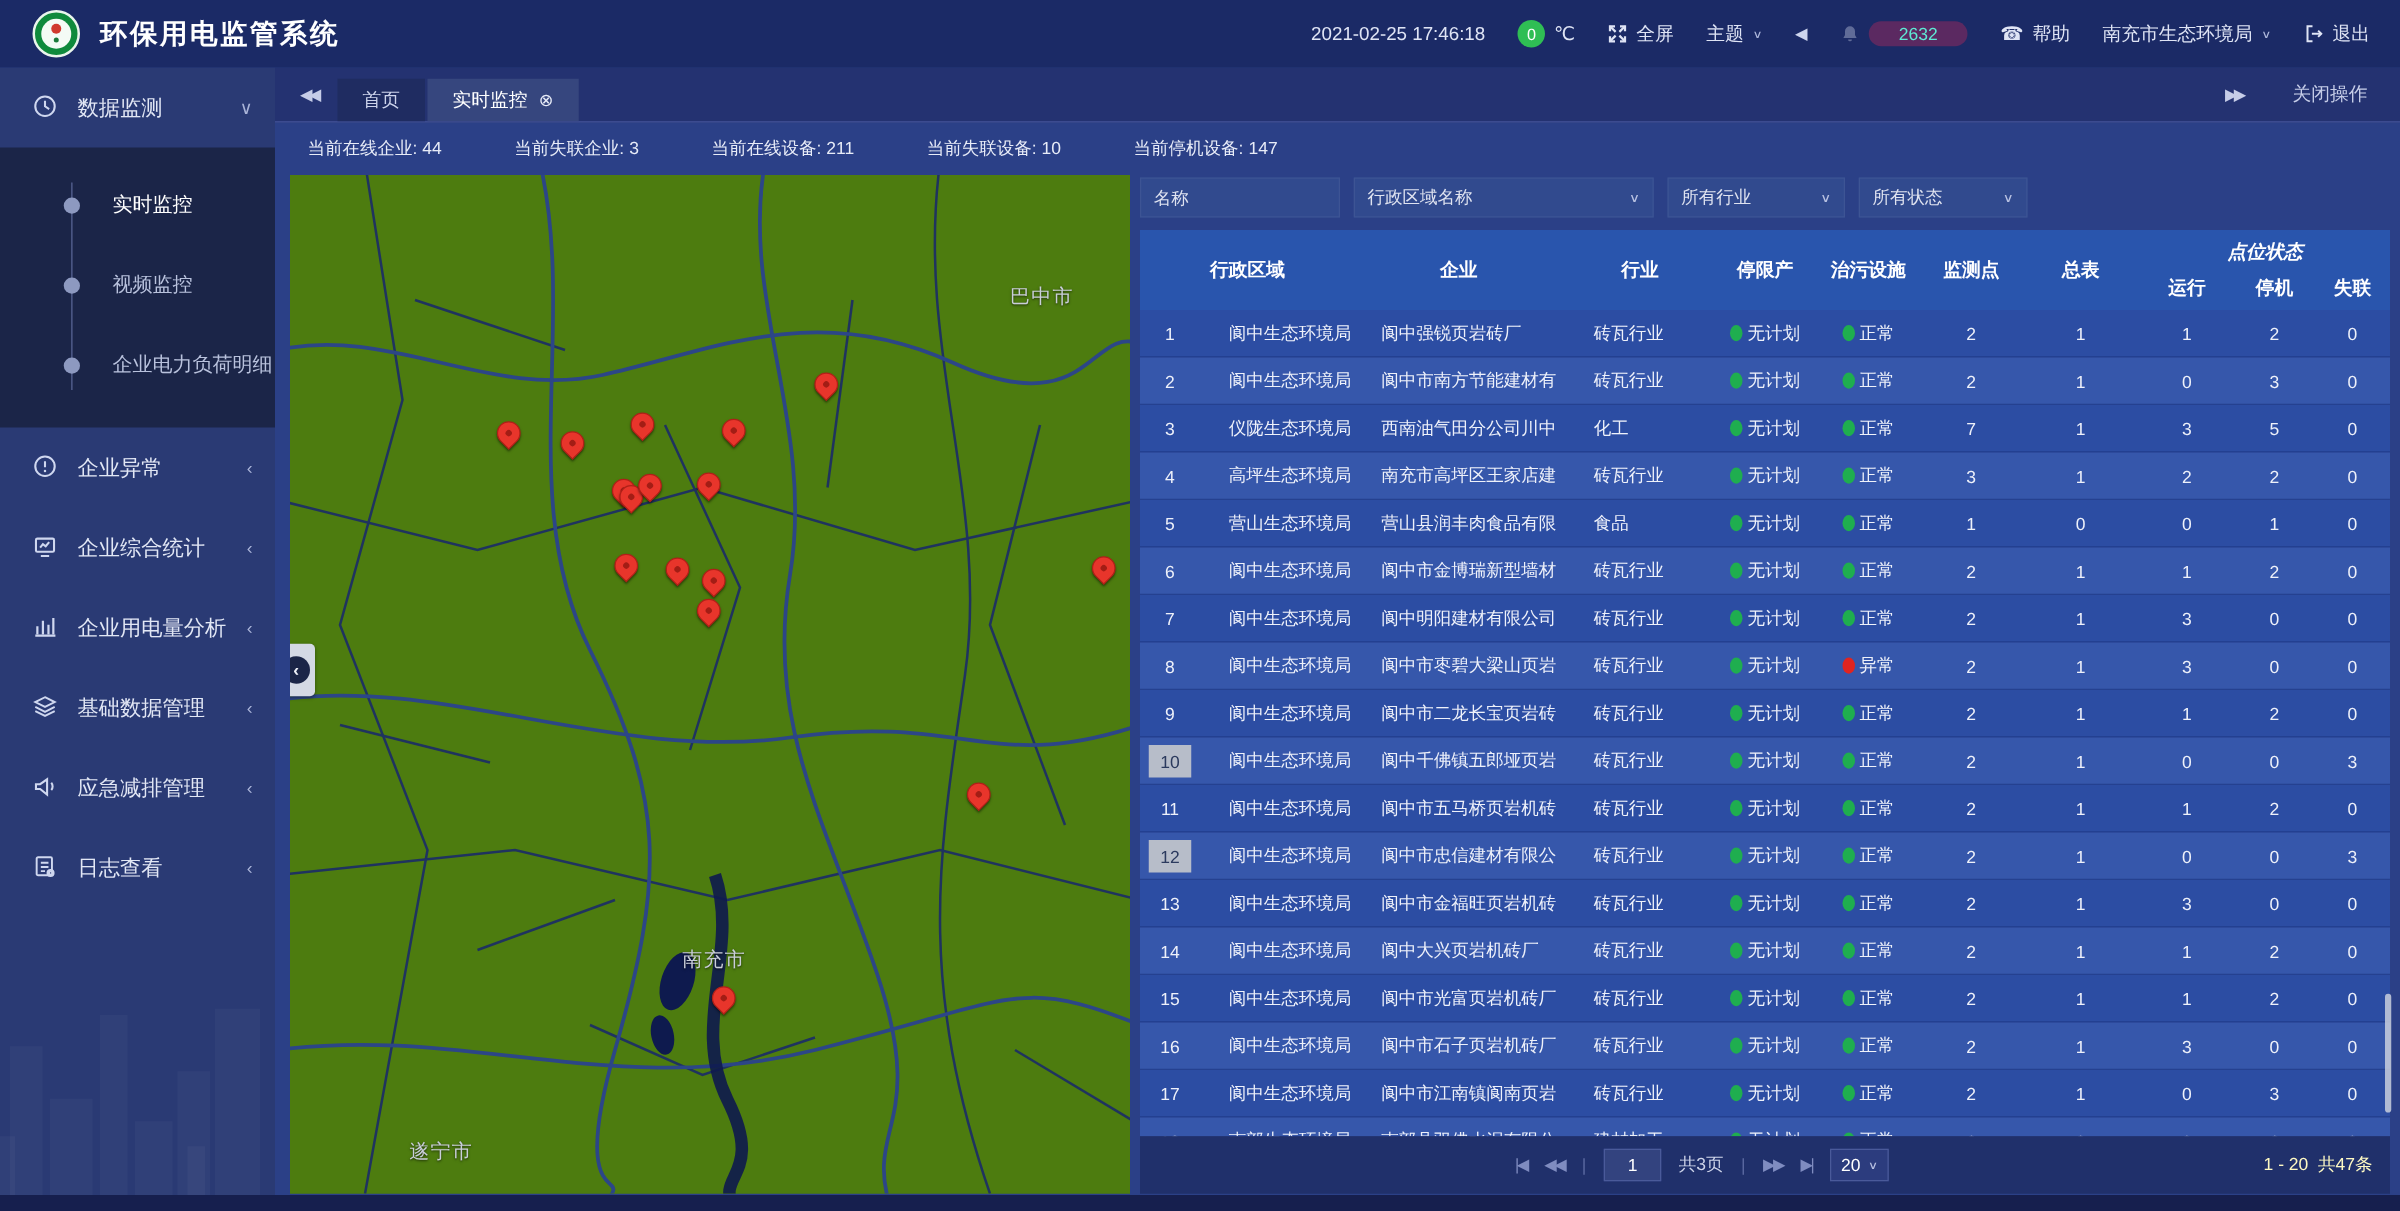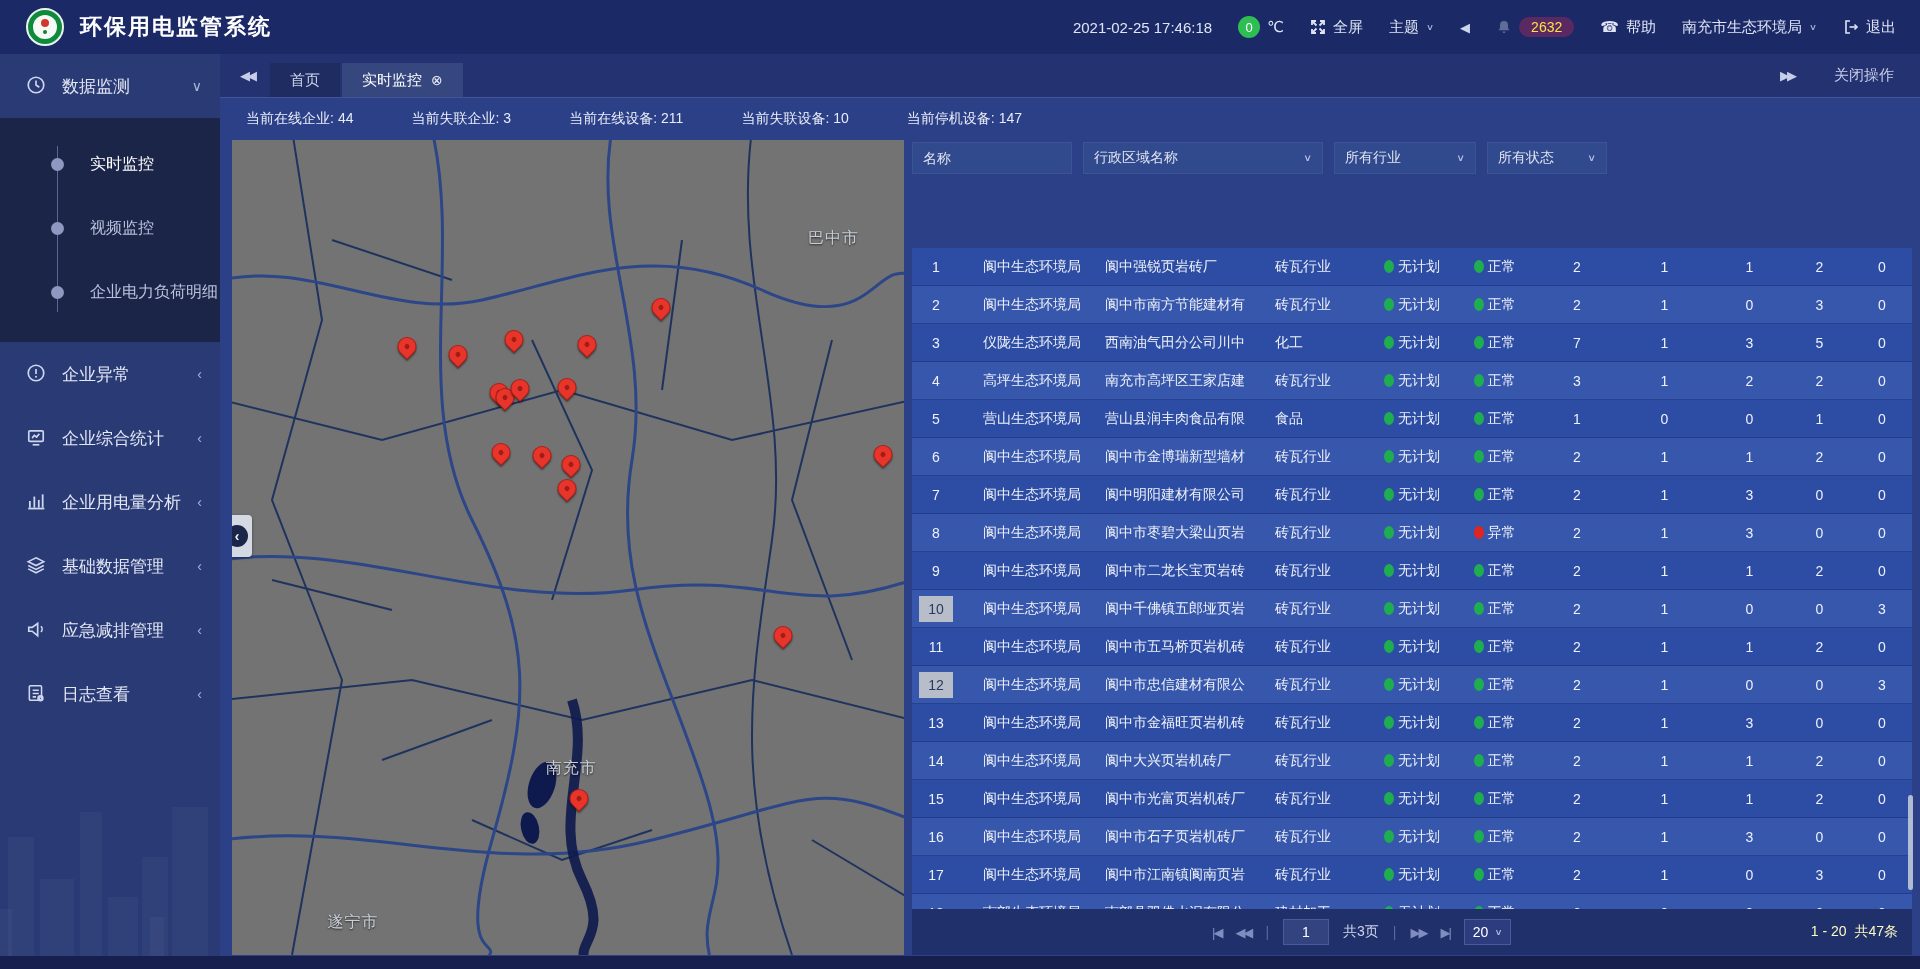--- a/index.html
+++ b/index.html
@@ -9,21 +9,21 @@
 
   
   .header { position:absolute; left:0; top:0; width:1920px; height:54px; background:#1b2a66; display:flex; align-items:center; z-index:30; }
   .logo { width:38px; height:38px; border-radius:50%; background:#0f8a3c; margin-left:26px; position:relative; border:2px solid #e9f5ec; flex:none; }
   .logo::before { content:""; position:absolute; left:5px; top:5px; right:5px; bottom:5px; border-radius:50%; background:#f4fbf5; }
   .logo::after { content:""; position:absolute; left:13px; top:9px; width:8px; height:8px; border-radius:50%; background:#d03a2e; box-shadow:0 9px 0 -2px #1b7a3a; }
   .app-title { font-size:22px; font-weight:bold; letter-spacing:2px; margin-left:16px; color:#fff; }
   .header-right { margin-left:auto; display:flex; align-items:center; gap:26px; padding-right:24px; font-size:15px; color:#dfe4f5; }
   .hdr-item { display:flex; align-items:center; gap:7px; cursor:pointer; white-space:nowrap; }
   .temp-badge { width:22px; height:22px; border-radius:50%; background:#2fbe54; color:#fff; font-size:13px; display:flex; align-items:center; justify-content:center; }
-  .notif-pill { background:rgba(170,40,90,.45); color:#fde047; border-radius:11px; padding:2px 12px; font-size:14px; }
+  .notif-pill { background:rgba(170,40,90,.45); color:#5eead4; border-radius:11px; padding:2px 24px; font-size:14px; }
   .bell { opacity:.35; }
   .chev-down { font-size:11px; color:#aeb8dc; transform:scaleY(.8); }
   .icon-svg { width:16px; height:16px; display:inline-block; vertical-align:middle; }
   .spk { font-size:13px; color:#cdd5ee; }
 
   
   .sidebar { position:absolute; left:0; top:54px; width:220px; bottom:0; background:#2a3a74; z-index:20; overflow:hidden; }
   .sb-group { height:64px; display:flex; align-items:center; padding:0 18px 0 26px; color:#e2e7f5; font-size:17px; cursor:pointer; position:relative; }
   .sb-icon { width:22px; height:22px; margin-right:14px; color:#cfd7ef; flex:none; }
   .sb-icon svg { width:20px; height:20px; }
@@ -45,21 +45,21 @@
   .tab .close { margin-left:9px; font-size:14px; color:#e8ecf8; }
   .tabbar-right { margin-left:auto; align-self:center; display:flex; align-items:center; gap:40px; padding-right:26px; color:#c6cde8; font-size:15px; }
   .tabbar-right .fwd { letter-spacing:-3px; font-size:13px; cursor:pointer; }
 
   
   .content { position:absolute; left:220px; top:98px; width:1700px; bottom:0; background:#2b4087; }
   .stats { height:42px; display:flex; align-items:center; gap:58px; padding-left:26px; font-size:14px; color:#e8ecf8; }
   .stat b { font-weight:normal; margin-left:4px; }
 
   
-  .map { position:absolute; left:12px; top:42px; width:672px; height:815px; background:#737373; overflow:hidden; }
+  .map { position:absolute; left:12px; top:42px; width:672px; height:815px; background:#4d7c0f; overflow:hidden; }
   .map svg.roads { position:absolute; inset:0; }
   .city-label { position:absolute; transform:translate(-50%,-50%); color:#c9ced9; font-size:16px; letter-spacing:1px; text-shadow:0 1px 2px rgba(0,0,0,.7); white-space:nowrap; }
   .pin { position:absolute; width:19px; height:19px; background:#e8352b; border:1px solid #b02018; border-radius:50% 50% 50% 0; transform:translate(-50%,-100%) rotate(-45deg); transform-origin:center; box-shadow:-1px 1px 2px rgba(0,0,0,.5); cursor:pointer; }
   .pin::after { content:""; position:absolute; left:6px; top:6px; width:5px; height:5px; border-radius:50%; background:#a31d15; }
   .map-toggle { position:absolute; left:-10px; top:375px; width:30px; height:42px; background:#d4d9e4; border-radius:4px; display:flex; align-items:center; justify-content:center; cursor:pointer; box-shadow:0 1px 3px rgba(0,0,0,.4); }
   .map-toggle .circ { width:22px; height:22px; border-radius:50%; background:#1b2547; color:#f0f2f8; display:flex; align-items:center; justify-content:center; font-size:14px; font-weight:bold; padding-bottom:1px; }
 
   
   .panel { position:absolute; left:692px; top:42px; width:1000px; height:815px; }
   .filters { position:absolute; top:2px; left:0; display:flex; gap:11px; }
@@ -338,26 +338,40 @@
       <div class="filters">
         <input class="f-box" placeholder="名称" style="">
         <div class="f-box f-select" style="width:240px">
           <span>行政区域名称</span>
           <span class="chev">∨</span>
         </div>
         <div class="f-box f-select" style="width:142px">
           <span>所有行业</span>
           <span class="chev">∨</span>
         </div>
-        <div class="f-box f-select" style="width:120px">
+        <div class="f-box f-select" style="width:135px">
           <span>所有状态</span>
           <span class="chev">∨</span>
         </div>
       </div>
 
+      <div class="tbl-head">
+        <div class="h-main"></div>
+        <div class="h-main h-left">行政区域</div>
+        <div class="h-main h-center">企业</div>
+        <div class="h-main h-center">行业</div>
+        <div class="h-main h-center">停限产</div>
+        <div class="h-main h-center">治污设施</div>
+        <div class="h-main h-center">监测点</div>
+        <div class="h-main h-center">总表</div>
+        <div class="h-group">点位状态</div>
+        <div class="h-sub" style="grid-column:9">运行</div>
+        <div class="h-sub" style="grid-column:10">停机</div>
+        <div class="h-sub" style="grid-column:11">失联</div>
+      </div>
 
       <div class="tbl-body">
           <div class="trow odd">
             <div class="td-c"><span class="num-box">1</span></div>
             <div class="td-l">阆中生态环境局</div>
             <div class="td-l">阆中强锐页岩砖厂</div>
             <div class="td-l">砖瓦行业</div>
             <div class="status"><i class="dot green"></i>无计划</div>
             <div class="status"><i class="dot green"></i>正常</div>
             <div class="td-c">2</div>

